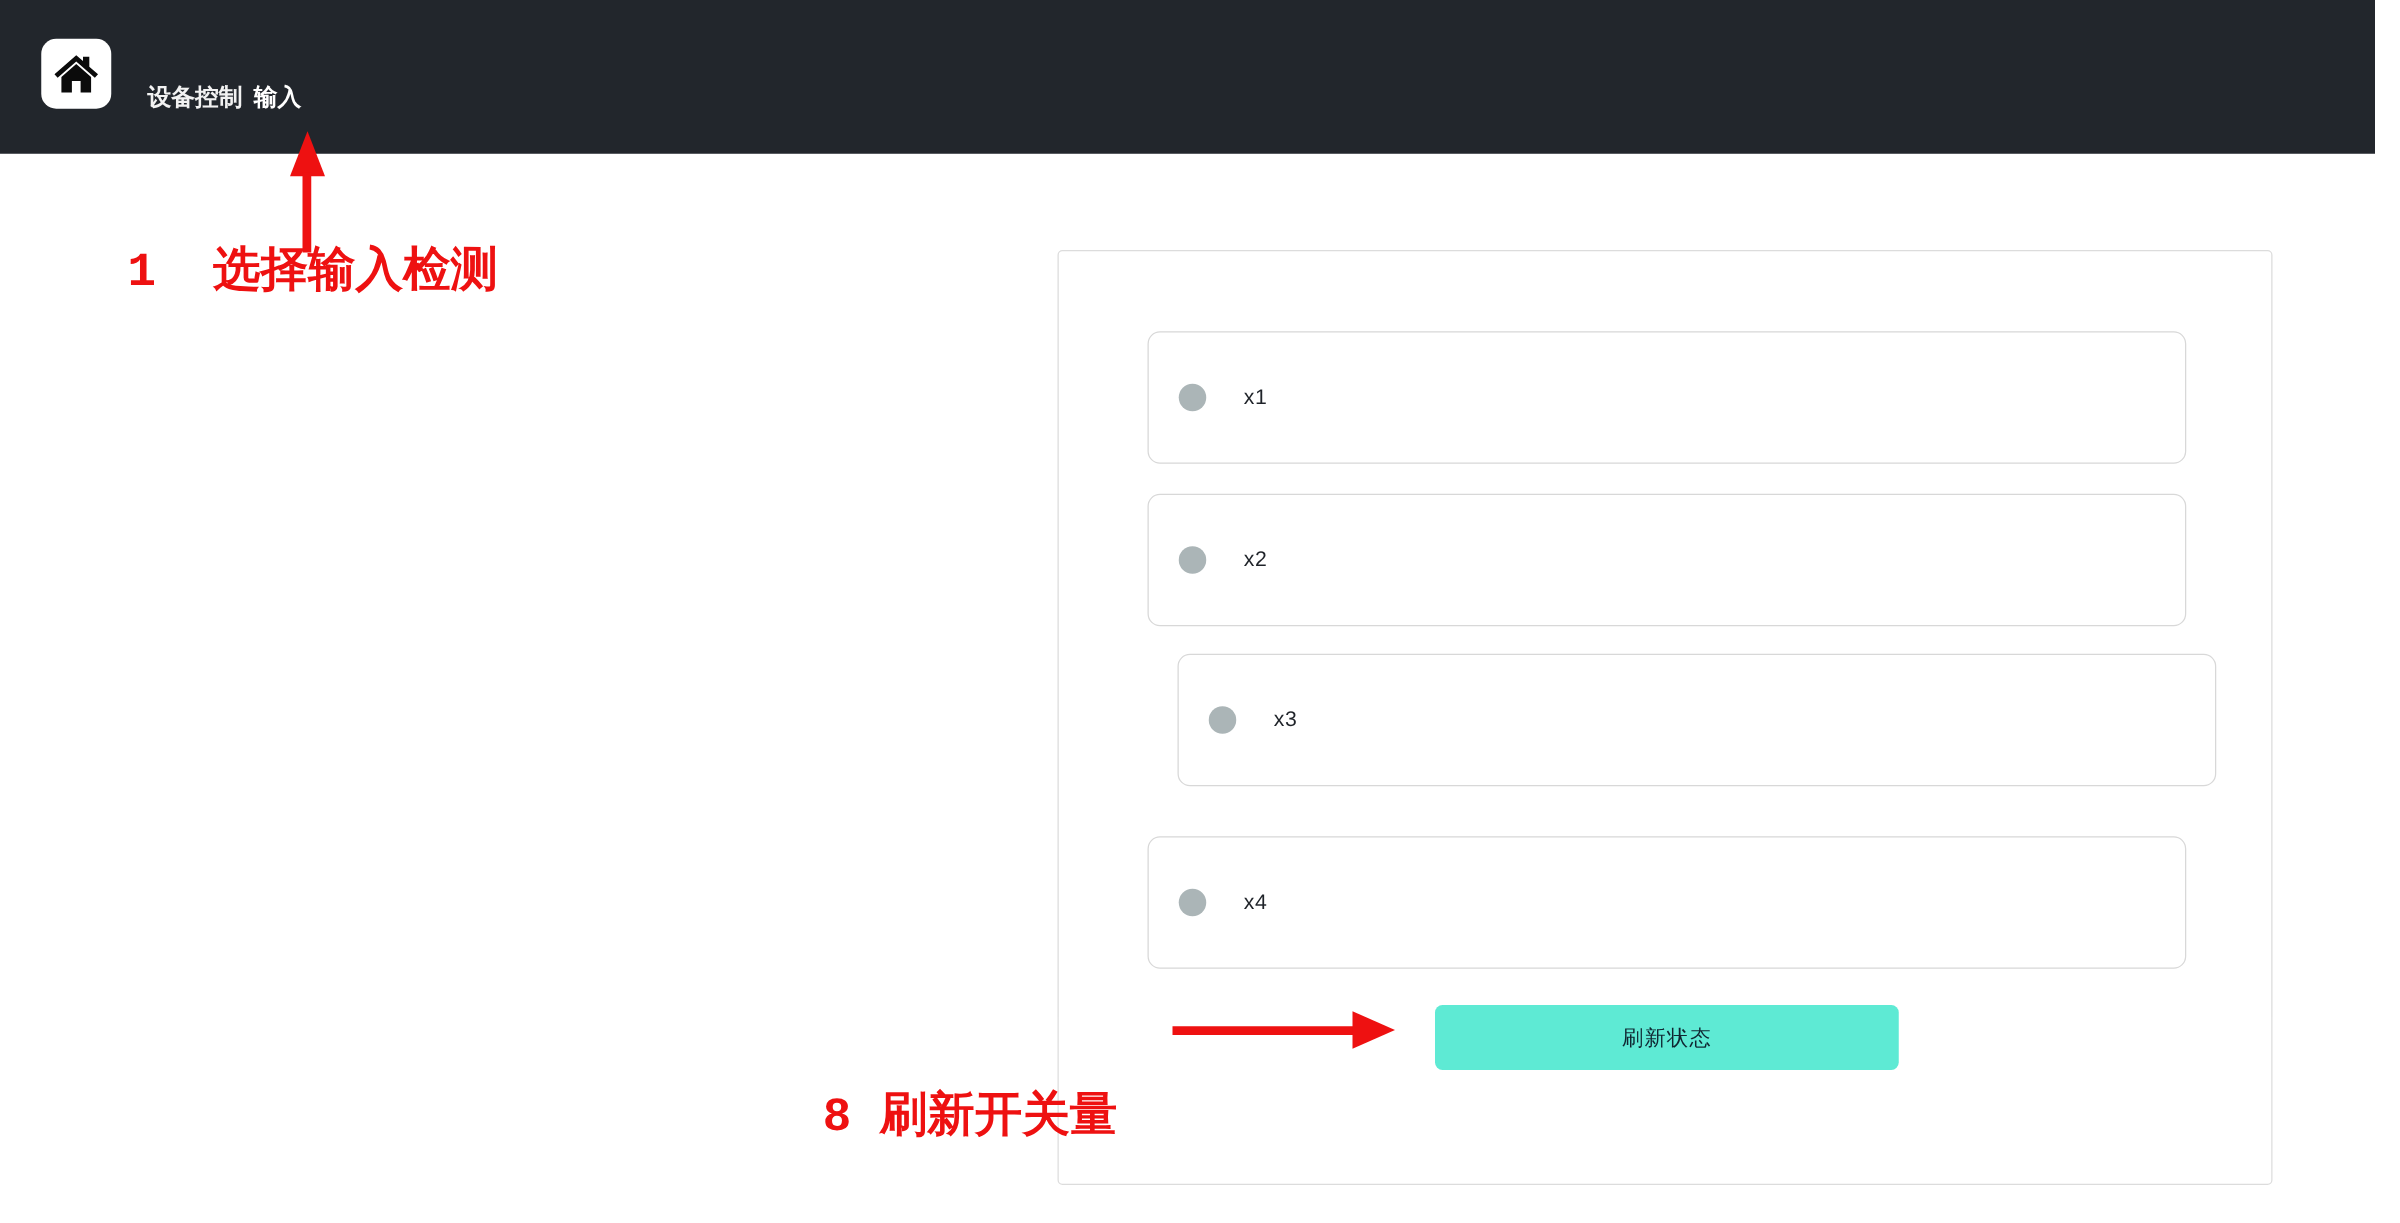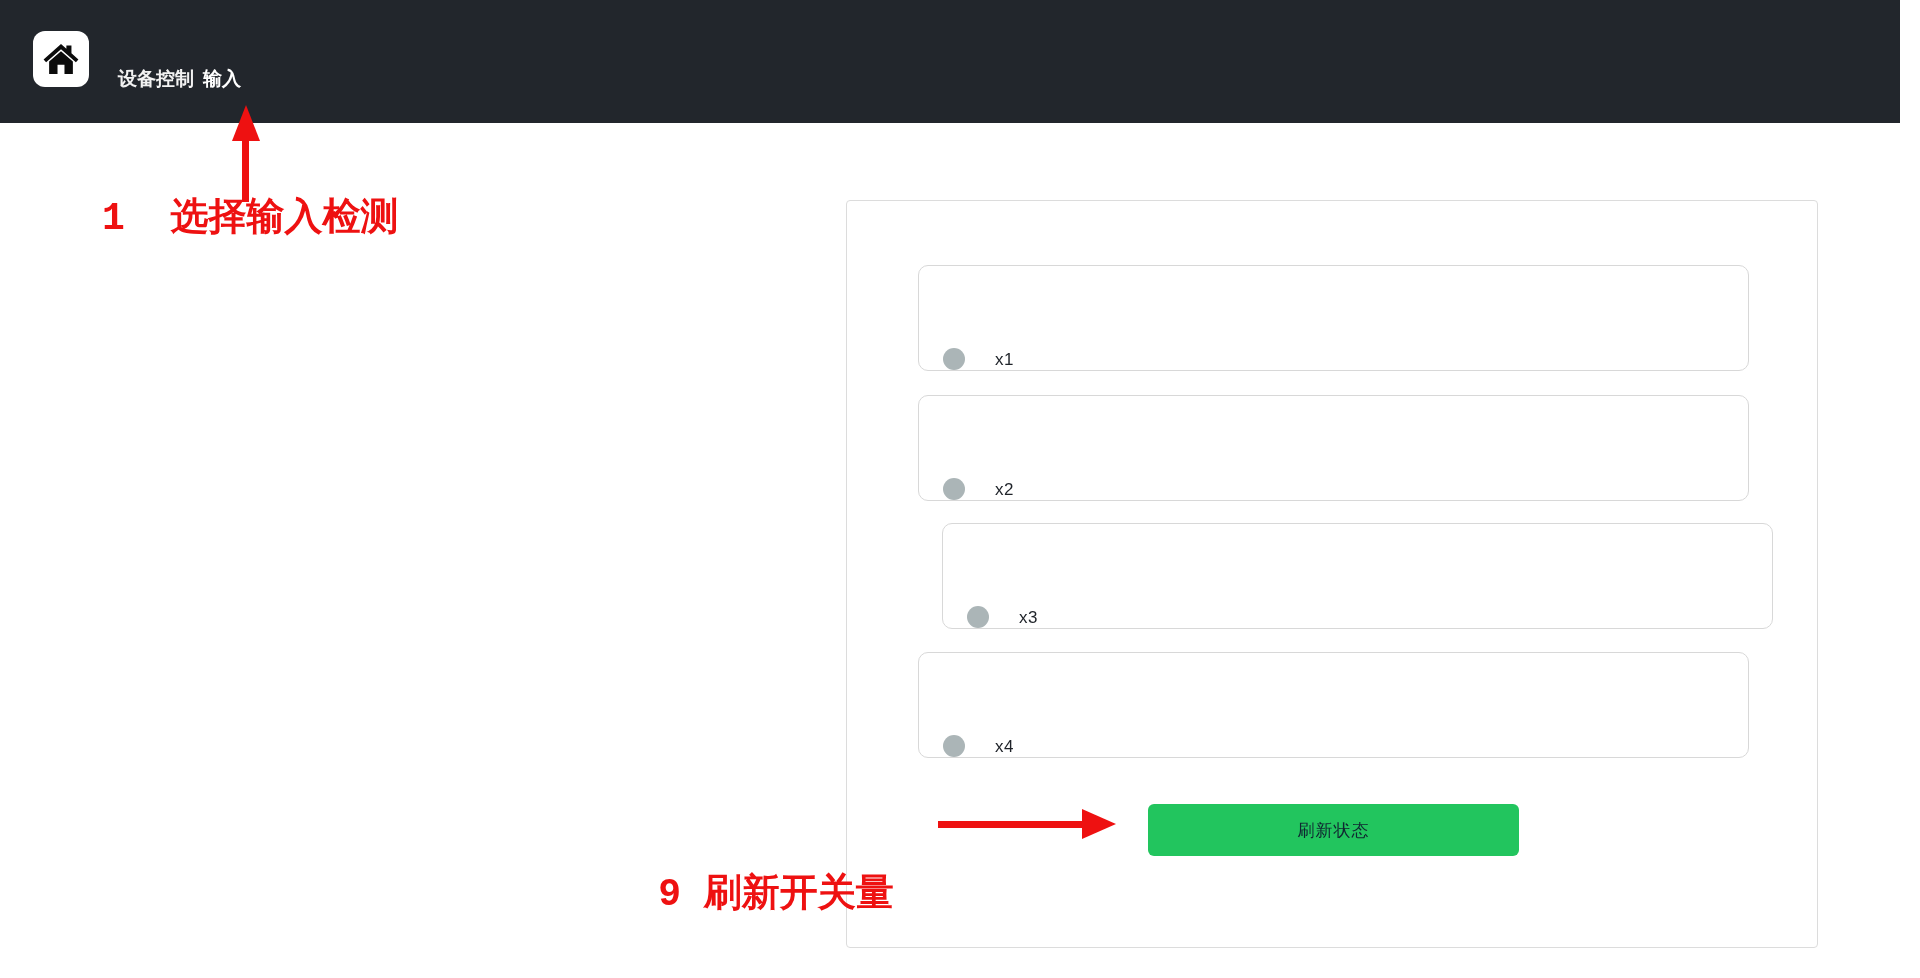--- a/index.html
+++ b/index.html
@@ -30,33 +30,33 @@
 
   
   .panel{
     position:absolute;left:846px;top:200px;width:972px;height:748px;
     background:#ffffff;border:1px solid #dcdcdc;border-radius:4px;
     box-sizing:border-box;
   }
   .row{
     position:absolute;left:71px;width:831px;height:106px;
     background:#ffffff;border:1px solid #d8d8d8;border-radius:10px;
-    box-sizing:border-box;display:flex;align-items:flex-end;cursor:pointer;
+    box-sizing:border-box;display:flex;align-items:center;cursor:pointer;
   }
-  .row-1{top:64px;} .row-2{top:194px;} .row-3{top:322px;margin-left:24px;} .row-4{top:451px;}
+  .row-1{top:64px;} .row-2{top:194px;} .row-3{top:322px;margin-left:24px;} .row-4{top:468px;}
   .dot{
     width:22px;height:22px;border-radius:50%;
     margin-left:24px;flex:0 0 auto;background:#abb5b7;
   }
   .row-label{
     margin-left:30px;font-size:17px;color:#1f2329;letter-spacing:.5px;
   }
   .refresh-btn{
     position:absolute;left:301px;top:603px;width:371px;height:52px;
-    background:#22c55e;border:none;border-radius:6px;cursor:pointer;
+    background:#5eead4;border:none;border-radius:6px;cursor:pointer;
     font-family:"Liberation Sans",sans-serif;
     font-size:17px;color:#102631;letter-spacing:1px;
   }
 
   
   .ann{
     position:absolute;color:#ee1111;
     font-family:Liberation Mono, monospace;font-weight:600;
     white-space:pre;pointer-events:none;
   }
@@ -125,19 +125,19 @@
     </div>
 
     <button class="refresh-btn">刷新状态</button>
   </section>
 
   <div class="arrow-part arrow-up-head"></div>
   <div class="arrow-part arrow-up-shaft"></div>
   <div class="ann ann1">1  选择输入检测</div>
 
   <div class="ann ann2">
-    <div>9 刷新开关量</div>
+    <div>8 刷新开关量</div>
     
   </div>
   <div class="arrow-part arrow-right-shaft"></div>
   <div class="arrow-part arrow-right-head"></div>
 
 </div>
 
 </body></html>

